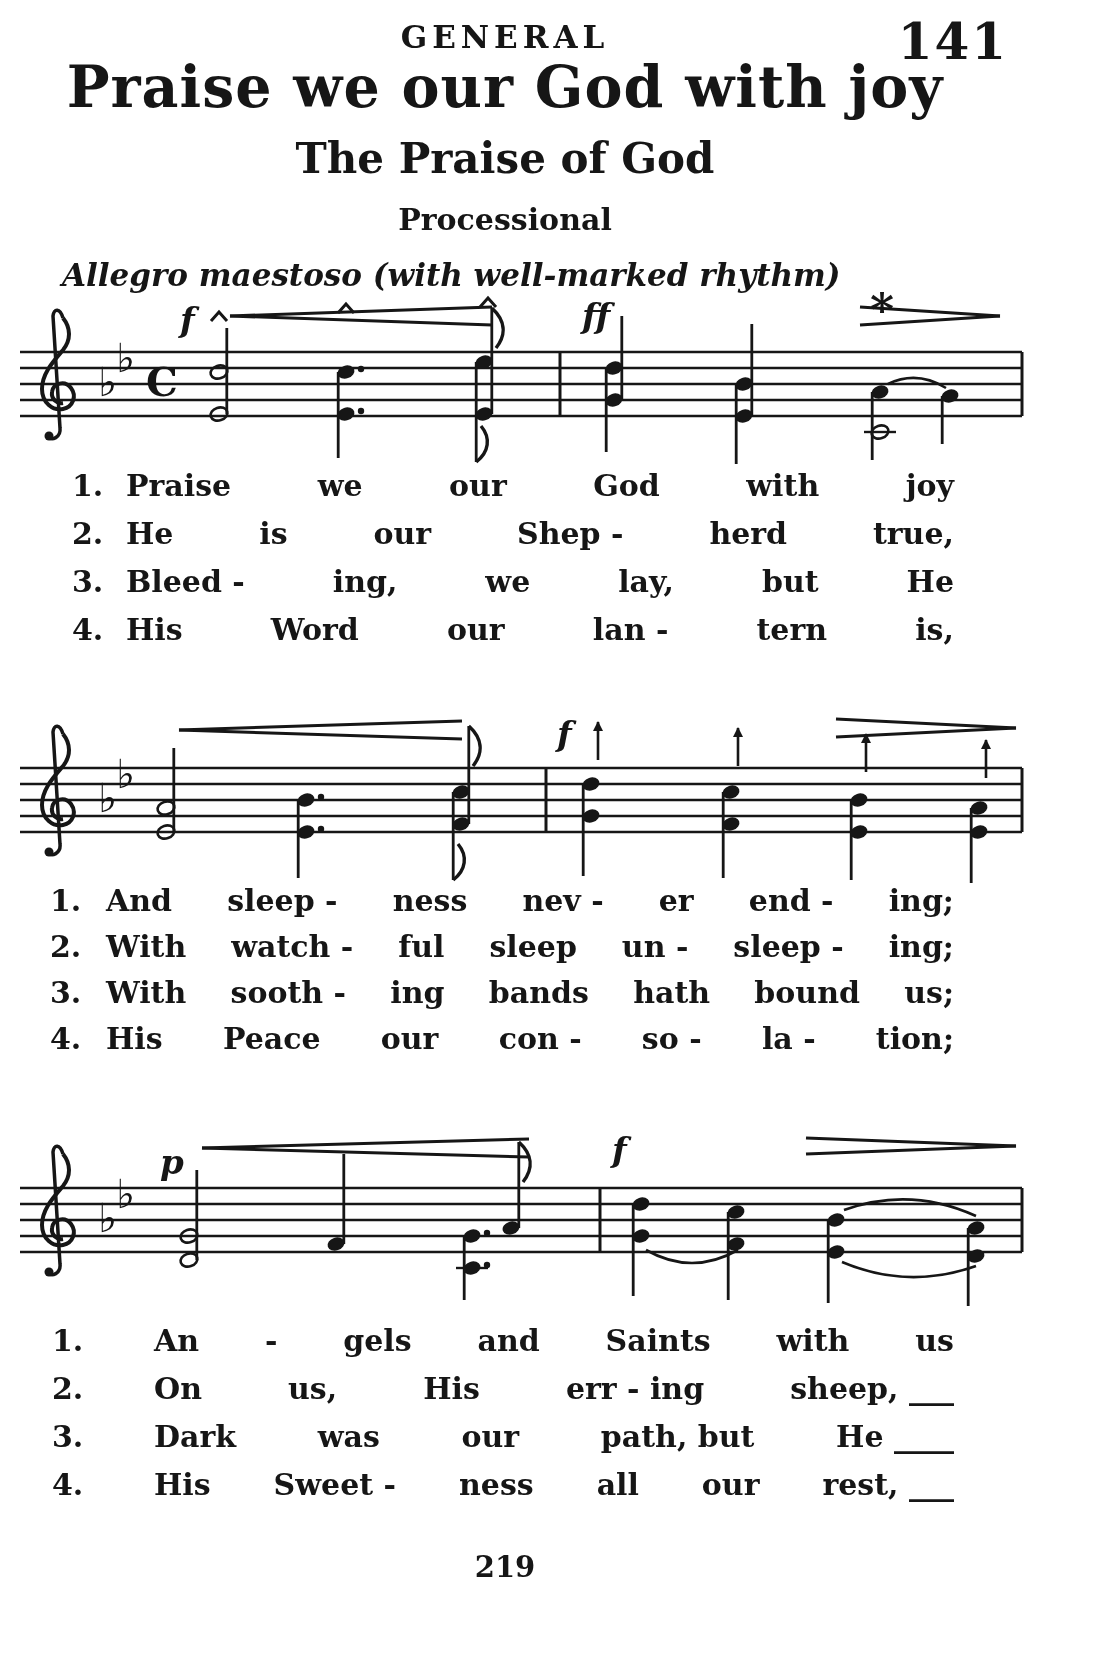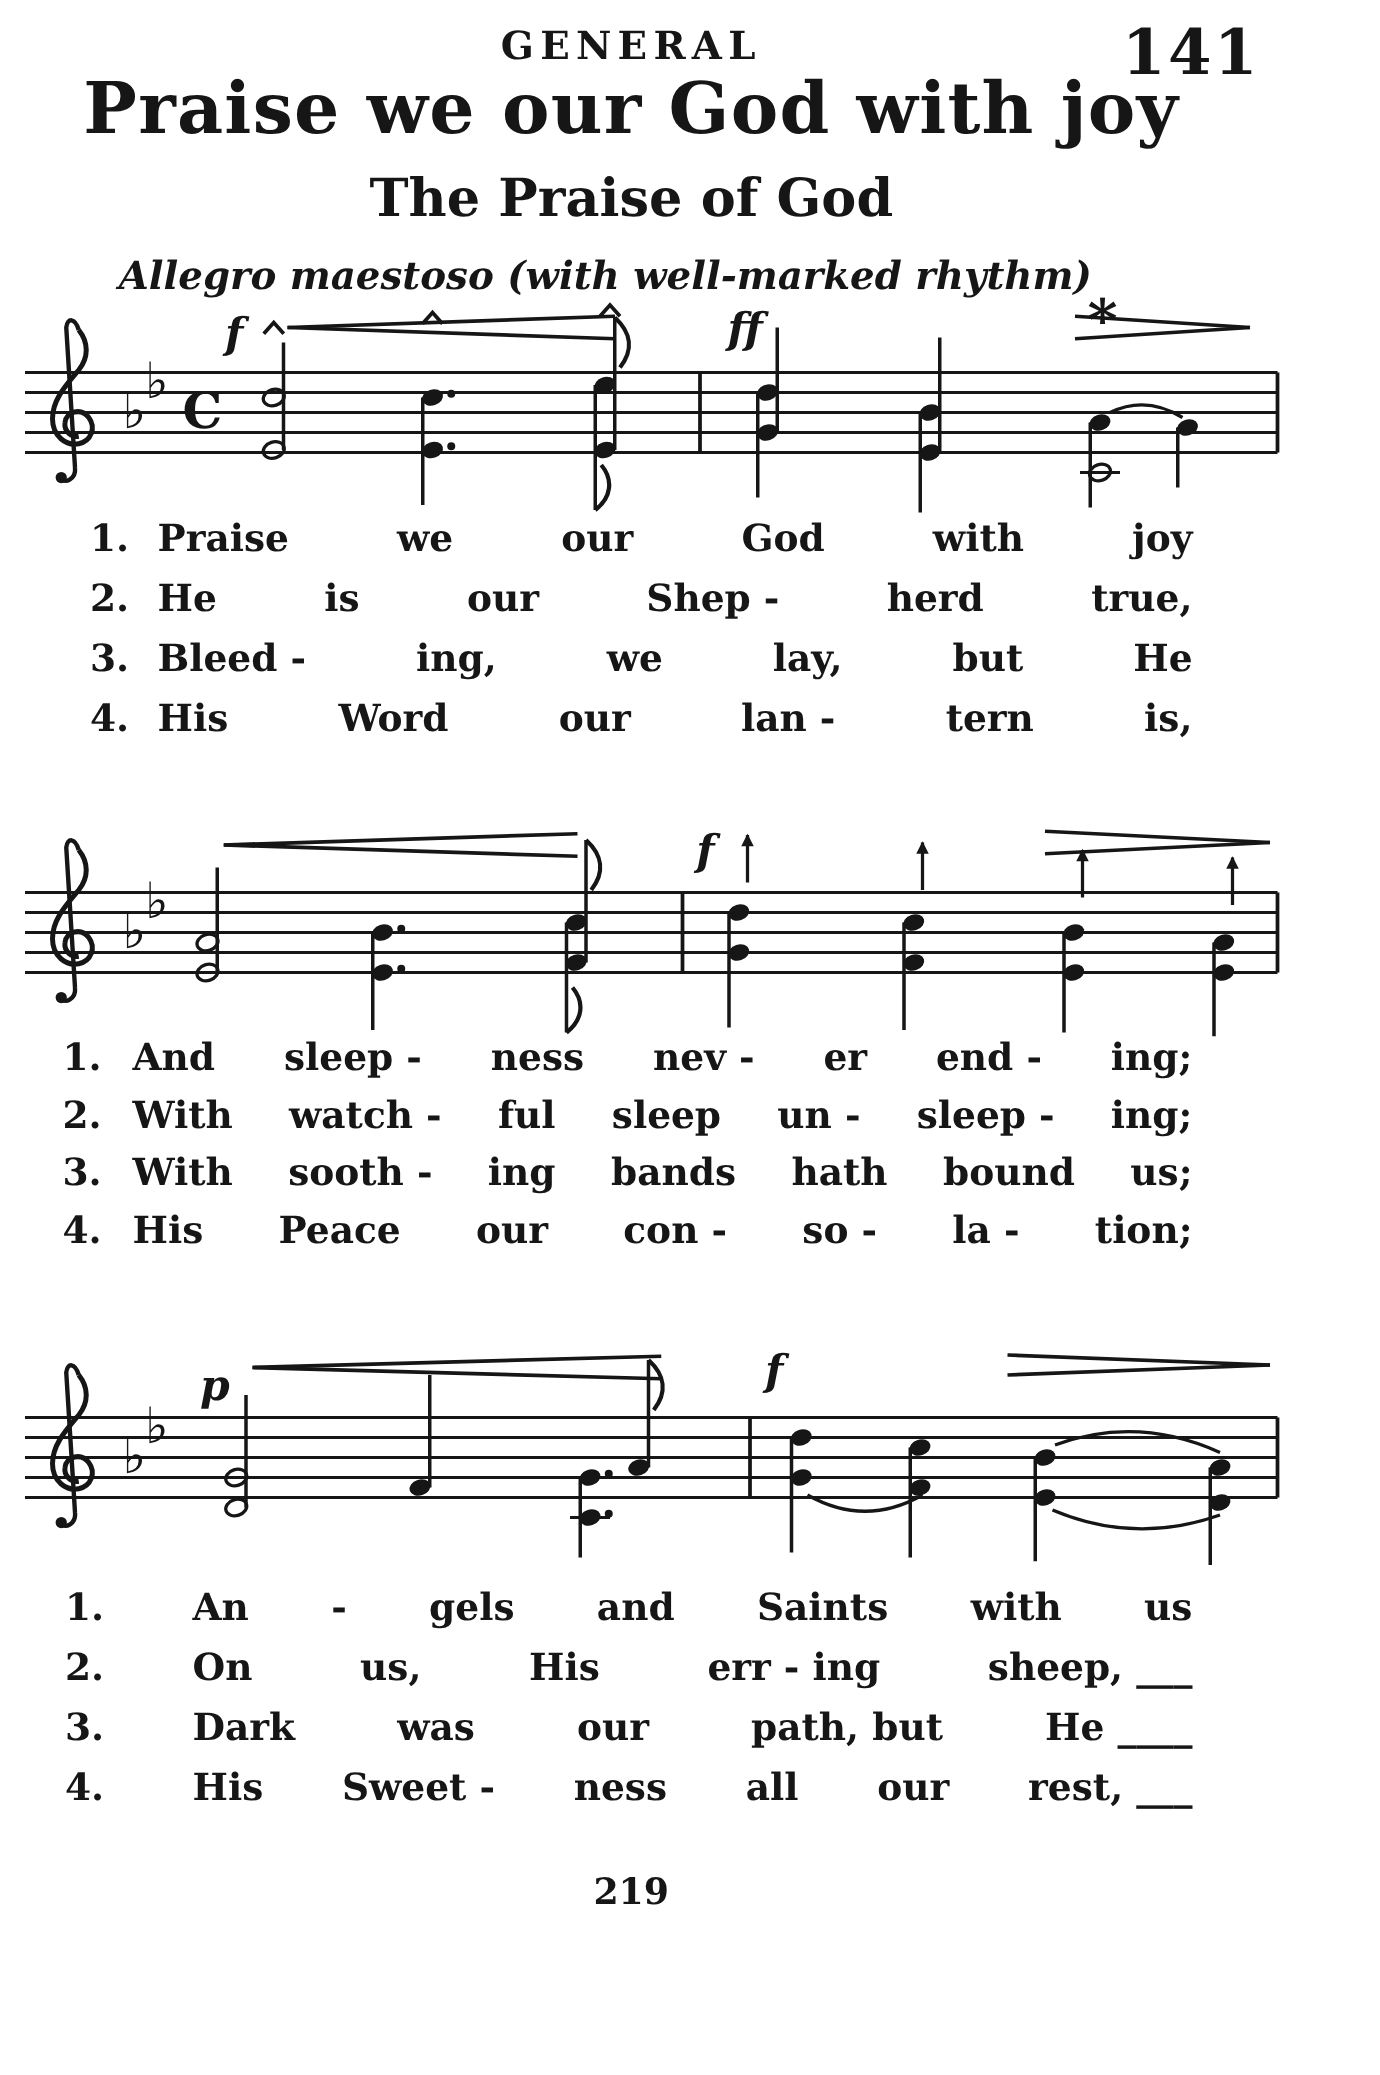--- a/index.html
+++ b/index.html
@@ -8,21 +8,21 @@
     font-family:"DejaVu Serif",serif;color:#161616;overflow:hidden;
   }
   .hymn-number{position:absolute;top:12px;right:96px;font-size:50px;font-weight:bold;letter-spacing:2px;}
   .head{width:1010px;text-align:center;}
   .section{padding-top:18px;font-size:31px;font-weight:bold;letter-spacing:5px;line-height:38px;}
   .title{margin:0;font-size:57px;line-height:62px;font-weight:bold;letter-spacing:1px;}
   .subtitle{margin:16px;font-size:42px;line-height:50px;font-weight:bold;}
   .category{font-size:30px;line-height:40px;font-weight:bold;}
   .byline{width:1010px;display:flex;justify-content:space-between;box-sizing:border-box;
     padding-left:30px;margin-top:26px;font-size:31px;font-weight:bold;line-height:36px;}
-  .tempo{margin-top:14px;padding-left:95px;font-size:31px;font-style:italic;font-weight:bold;line-height:42px;}
+  .tempo{margin-top:14px;padding-left:62px;font-size:31px;font-style:italic;font-weight:bold;line-height:42px;}
   svg.system{display:block;margin-left:14px;}
   #sys1{margin-top:-4px;}
   #sys2{margin-top:54px;}
   #sys3{margin-top:66px;}
   .lyrics{font-weight:bold;font-size:30px;}
   .lyric-row{display:flex;}
   .l1{margin-top:-25px;} .l1 .lyric-row{line-height:48px;}
   .l2{margin-top:-25px;} .l2 .lyric-row{line-height:46px;}
   .l3{margin-top:-16px;} .l3 .lyric-row{line-height:48px;}
   .vnum{flex:0 0 auto;}
@@ -39,20 +39,21 @@
 </head>
 <body>
 
 <div class="page">
   <div class="hymn-number">141</div>
 
   <div class="head">
     <div class="section">GENERAL</div>
     <h1 class="title">Praise we our God with joy</h1>
     <h2 class="subtitle">The Praise of God</h2>
+    <div class="category">Processional</div>
   </div>
 
 
   <div class="tempo">Allegro maestoso (with well-marked rhythm)</div>
 
   <svg id="sys1" class="system" width="1020" height="195">
       <line x1="6" y1="60" x2="1008" y2="60" stroke="#161616" stroke-width="2.4"></line>
       <line x1="6" y1="76" x2="1008" y2="76" stroke="#161616" stroke-width="2.4"></line>
       <line x1="6" y1="92" x2="1008" y2="92" stroke="#161616" stroke-width="2.4"></line>
       <line x1="6" y1="108" x2="1008" y2="108" stroke="#161616" stroke-width="2.4"></line>

